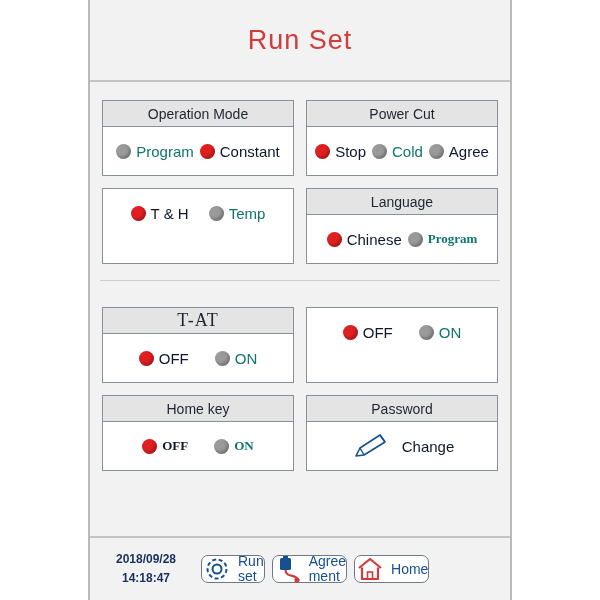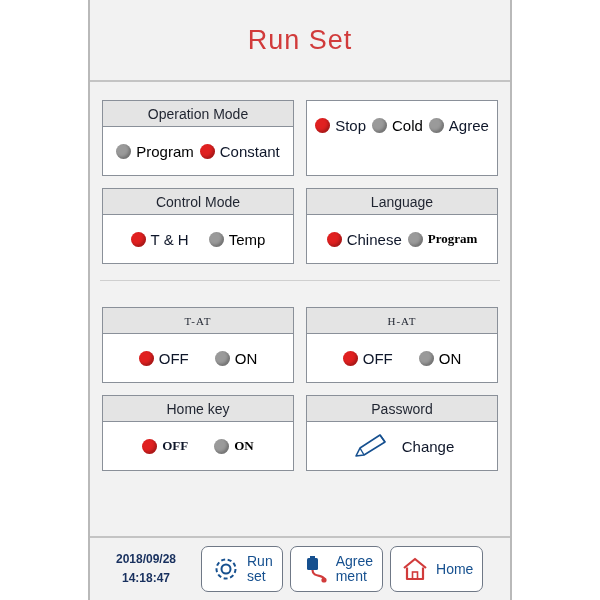--- a/index.html
+++ b/index.html
@@ -78,21 +78,21 @@
     background: #e4e4e4;
     border-bottom: 1px solid #8a9099;
     display: flex;
     align-items: center;
     justify-content: center;
     font-size: 14px;
     color: #1f2430;
   }
   .card-header.serif {
     font-family: "Liberation Serif", serif;
-    font-size: 11px;
+    font-size: 18px;
     letter-spacing: 1px;
   }
   .card-body {
     height: 48px;
     display: flex;
     align-items: center;
     justify-content: center;
     gap: 6px;
     padding: 0 6px;
     box-sizing: border-box;
@@ -111,21 +111,21 @@
     flex: 0 0 auto;
     box-shadow: inset -2px -2px 3px rgba(0,0,0,0.25);
   }
   .led.on  { background: #e02020; }
   .led.off { background: #9a9a9a; }
   .opt-label {
     font-size: 15px;
     color: #0f172a;
   }
   .opt-label.dark {
-    color: #000000;
+    color: #0f766e;
   }
   .opt-label.small-serif {
     font-family: "Liberation Serif", serif;
     font-weight: bold;
     font-size: 13px;
   }
 
   .divider {
     margin: 16px 10px 0 10px;
     border-top: 1px solid #cfcfcf;
@@ -155,28 +155,28 @@
   }
   .clock {
     width: 96px;
     text-align: center;
     color: #18305e;
     font-weight: bold;
     font-size: 12px;
     line-height: 19px;
   }
   .navbtn {
-    height: 46px;
+    height: 28px;
     background: #ffffff;
     border: 1px solid #6f7886;
     border-radius: 7px;
     display: flex;
     align-items: center;
     gap: 6px;
-    padding: 0 9px;
+    padding: 0 0;
     box-sizing: border-box;
   }
   .navbtn .lbl {
     font-size: 14px;
     color: #16508f;
     line-height: 15px;
   }
   .navbtn .lbl.two {
     white-space: pre-line;
   }
@@ -205,40 +205,40 @@
             <span class="opt-label dark">Program</span>
           </div>
           <div class="opt">
             <span class="led on"></span>
             <span class="opt-label">Constant</span>
           </div>
         </div>
       </div>
 
       <div class="card">
+        <div class="card-header">Power Cut</div>
         <div class="card-body">
           <div class="opt">
             <span class="led on"></span>
             <span class="opt-label">Stop</span>
           </div>
           <div class="opt">
             <span class="led off"></span>
             <span class="opt-label dark">Cold</span>
           </div>
           <div class="opt">
             <span class="led off"></span>
             <span class="opt-label">Agree</span>
           </div>
         </div>
       </div>
     </div>
 
     <div class="row">
       <div class="card">
-        <div class="card-header">Control Mode</div>
         <div class="card-body">
           <div class="opt">
             <span class="led on"></span>
             <span class="opt-label">T &amp; H</span>
           </div>
           <div class="opt" style="margin-left:14px">
             <span class="led off"></span>
             <span class="opt-label dark">Temp</span>
           </div>
         </div>
@@ -271,21 +271,20 @@
             <span class="opt-label">OFF</span>
           </div>
           <div class="opt" style="margin-left:20px">
             <span class="led off"></span>
             <span class="opt-label dark">ON</span>
           </div>
         </div>
       </div>
 
       <div class="card">
-        <div class="card-header serif">H-AT</div>
         <div class="card-body">
           <div class="opt">
             <span class="led on"></span>
             <span class="opt-label">OFF</span>
           </div>
           <div class="opt" style="margin-left:20px">
             <span class="led off"></span>
             <span class="opt-label dark">ON</span>
           </div>
         </div>

